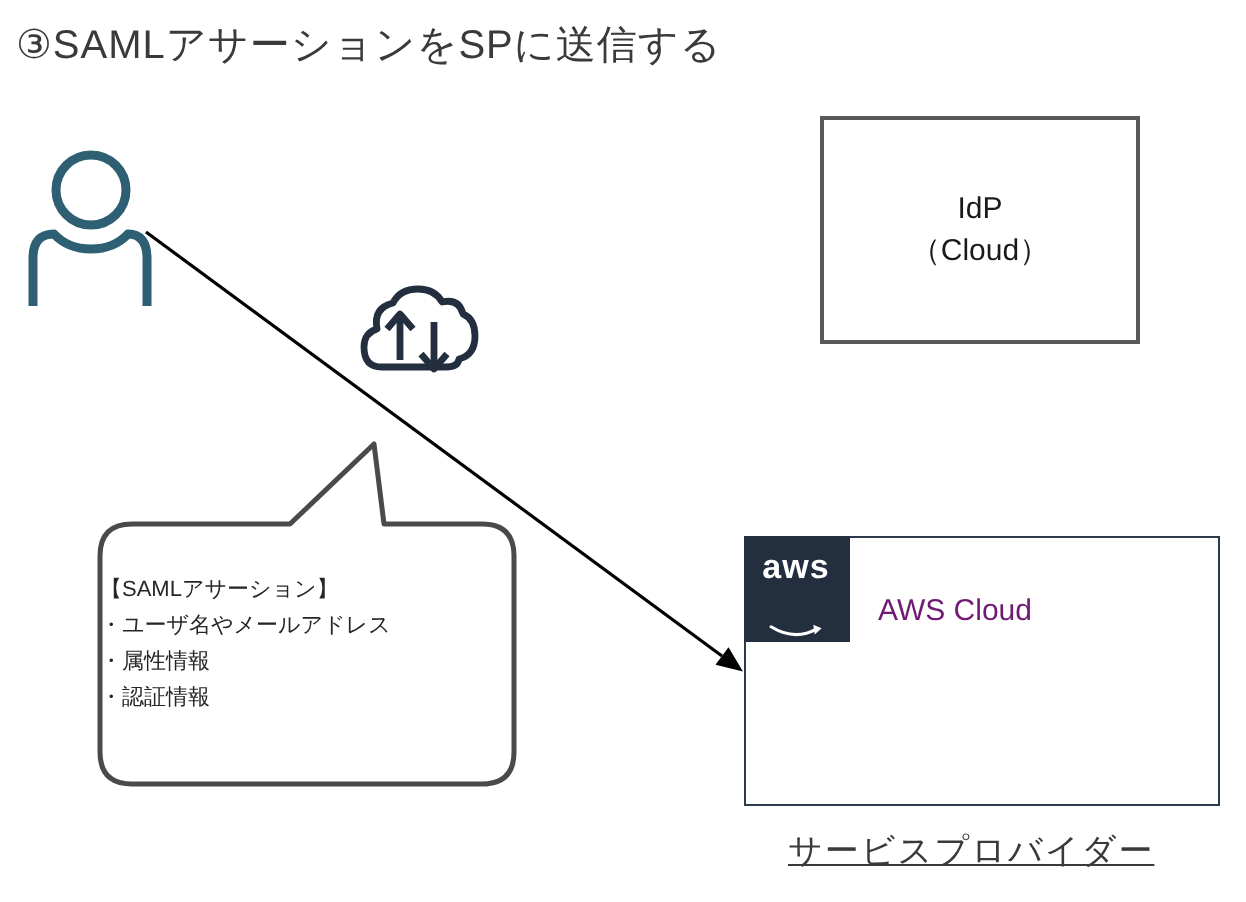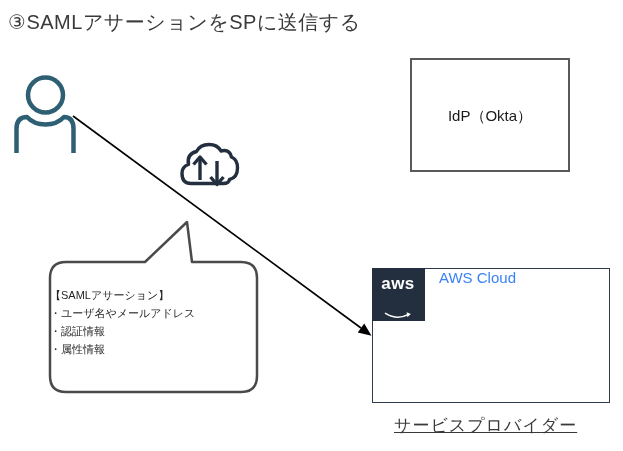--- a/index.html
+++ b/index.html
@@ -28,40 +28,40 @@
   .bubble-svg { position: absolute; left: 45px; top: 215px; }
   .bubble-text {
     position: absolute; left: 50px; top: 286px; width: 207px;
     text-align: left; font-size: 11px; line-height: 18px; color: #262626;
   }
 
   
   .idp-box {
     position: absolute; left: 410px; top: 58px; width: 160px; height: 114px;
     background: #fff; border: 2.5px solid #595959;
-    display: flex; align-items: center; justify-content: center;
+    display: flex; flex-direction: column; align-items: center; justify-content: center;
     font-size: 15px; line-height: 21px; color: #1a1a1a; text-align: center;
   }
 
   
   .aws-box {
     position: absolute; left: 372px; top: 268px; width: 238px; height: 135px;
     background: #fff; border: 1.5px solid #2d3b4d;
   }
   .aws-logo {
     position: absolute; left: -1.5px; top: -1.5px; width: 53px; height: 53px;
     background: #232f3e; display: flex; flex-direction: column; align-items: center; gap: 18px;
   }
   .aws-logo-text {
     color: #ffffff; font-size: 17px; font-weight: 700; letter-spacing: 0.5px;
     line-height: 17px; margin-top: 7px;
   }
   .aws-label {
-    position: absolute; left: 66px; top: 0;
-    font-size: 15px; color: #3b82f6; white-space: nowrap;
+    position: absolute; left: 66px; top: 28px;
+    font-size: 15px; color: #701a75; white-space: nowrap;
   }
 
   .sp-label {
     position: absolute; left: 394px; top: 414px;
     font-size: 17px; color: #3a3a3a; letter-spacing: 1px; white-space: nowrap; text-decoration: underline;
   }
 </style>
 </head>
 <body>
 
@@ -81,27 +81,27 @@
     <path d="M 38 20 L 38 42" fill="none" stroke="#232F3E" stroke-width="3.4"></path>
     <path d="M 31.5 36 L 38 43.5 L 44.5 36" fill="none" stroke="#232F3E" stroke-width="3.4" stroke-linejoin="round"></path>
   </svg>
 
   <svg class="bubble-svg" width="220" height="185" viewBox="0 0 220 185">
     <path d="M 21 47 L 100 47 L 142 7 L 147 47 L 196 47 Q 212 47 212 63 L 212 161 Q 212 177 196 177 L 21 177 Q 5 177 5 161 L 5 63 Q 5 47 21 47 Z" fill="#ffffff" stroke="#4A4A4A" stroke-width="2.5" stroke-linejoin="round"></path>
   </svg>
   <div class="bubble-text">
     <div>【SAMLアサーション】</div>
     <div>・ユーザ名やメールアドレス</div>
+    <div>・属性情報</div>
     <div>・認証情報</div>
-    <div>・属性情報</div>
   </div>
 
   <div class="idp-box">
     <div>IdP</div>
-    <div>（Okta）</div>
+    <div>（Cloud）</div>
   </div>
 
   <div class="aws-box">
     <div class="aws-logo">
       <div class="aws-logo-text">aws</div>
       <svg width="42" height="13" viewBox="0 0 42 13" style="margin-top:2px;">
         <path d="M 3 2 Q 20 12.5 36 3.5" fill="none" stroke="#ffffff" stroke-width="2.2" stroke-linecap="round"></path>
         <polygon points="33.5,0.5 39.5,3 34.5,7.5" fill="#ffffff"></polygon>
       </svg>
     </div>

